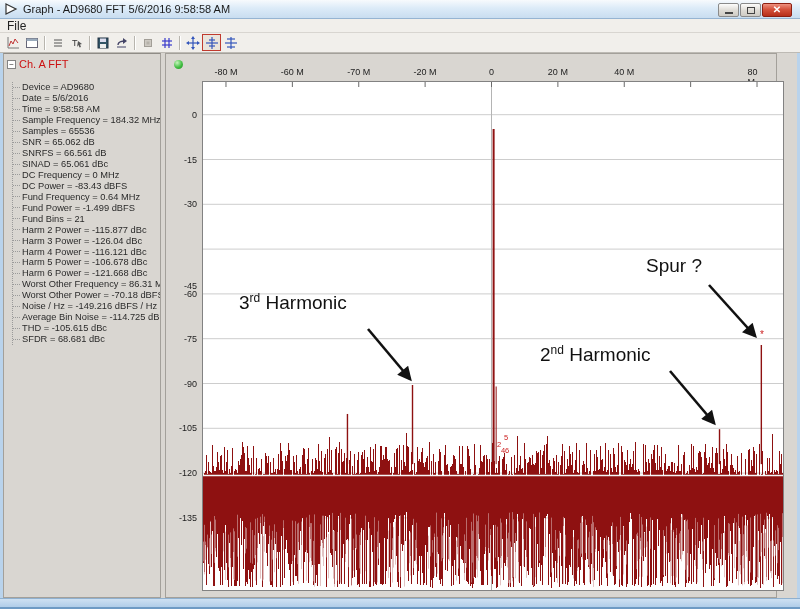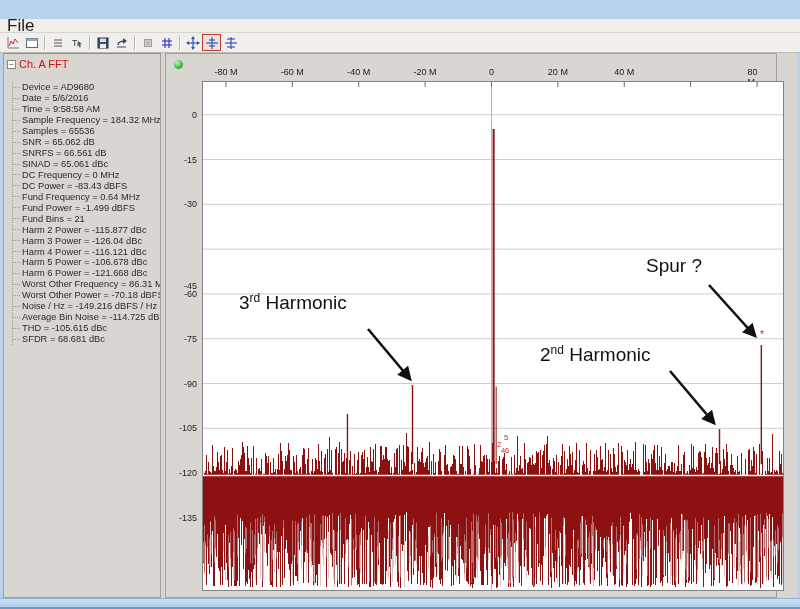--- a/index.html
+++ b/index.html
@@ -17,21 +17,21 @@
     background:linear-gradient(#fdfdfc,#dddad4 55%,#cfccc5); display:flex; align-items:center; justify-content:center; }
   .wbtn.min { width:21px; } .wbtn.max { width:21px; } 
   .wbtn.close { width:30px; background:linear-gradient(#ee9180,#d4523c 45%,#b72f1a); border-color:#8c1f12; }
   .glyph-min { width:8px; height:2px; background:#444; margin-top:6px; }
   .glyph-max { width:8px; height:7px; border:1.5px solid #444; background:transparent; }
   .glyph-close { color:#fff; font-size:10px; font-weight:bold; line-height:10px; }
 
   
   .menubar { position:absolute; left:0; top:19px; width:100%; height:14px; background:#f1efeb;
     border-bottom:1px solid #d8d5d0; display:flex; align-items:center; }
-  .menu-item { font-size:17px; color:#222; padding:12px 7px; }
+  .menu-item { font-size:12px; color:#222; padding:12px 7px; }
   .toolbar { position:absolute; left:0; top:33px; width:100%; height:20px; background:#f1efeb;
     border-bottom:1px solid #bdbab4; display:flex; align-items:center; padding-left:3px; }
   .tbtn { width:19px; height:17px; display:flex; align-items:center; justify-content:center; border:1px solid transparent; }
   .tbtn.selected { border:1px solid #c03a2e; background:#e9e4dc; }
   .tsep { width:1px; height:14px; background:#b8b5ae; margin:0 3px; box-shadow:1px 0 0 #fff; }
   .tbtn svg { display:block; }
 
   
   .content { position:absolute; left:3px; top:53px; width:794px; height:545px; background:#d9d6d1; }
   .tree-panel { position:absolute; left:0; top:0; width:158px; height:545px; background:#d9d6d1;
@@ -63,20 +63,37 @@
     background:linear-gradient(#cde0f2,#a8c8e6); border-top:1px solid #8fb0cf; }
   .bottom-frame::after { content:""; position:absolute; left:0; bottom:0; width:100%; height:2px; background:#6d9ac4; }
   .watermark { position:absolute; right:6px; bottom:3px; font-size:17px; color:rgba(142,190,112,0.92);
     letter-spacing:0.5px; z-index:10; }
 </style>
 </head>
 <body>
 
 <div class="window">
 
+  <div class="titlebar">
+    <svg class="app-icon" viewBox="0 0 14 12">
+      <path d="M1 1 L11 6 L1 11 Z" fill="#fff" stroke="#333" stroke-width="1.2"></path>
+    </svg>
+    <span class="title-text">Graph - AD9680 FFT 5/6/2016 9:58:58 AM</span>
+    <div class="winbtns">
+      <div class="wbtn min">
+          <div class="glyph-min"></div>
+        </div>
+      <div class="wbtn max">
+          <div class="glyph-max"></div>
+        </div>
+      <div class="wbtn close">
+          <span class="glyph-close">✕</span>
+        </div>
+    </div>
+  </div>
 
   <div class="menubar">
     <span class="menu-item">File</span>
   </div>
 
   <div class="toolbar">
     <div class="tbtn">
       <svg width="14" height="14">
           <path d="M2 1v11h11" stroke="#777" fill="none"></path>
           <polyline points="3,10 5,5 7,8 9,3 12,7" stroke="#c03333" fill="none"></polyline>
@@ -279,21 +296,21 @@
           </div>
         </div>
     </div>
     <div class="splitter"></div>
 
     <div class="graph-panel">
       <div class="led"></div>
       <div class="xlabels">
           <span style="left: 59.98px;">-80 M</span>
           <span style="left: 126.36px;">-60 M</span>
-          <span style="left: 192.74px;">-40 M</span>
+          <span style="left: 192.74px;">-70 M</span>
           <span style="left: 259.12px;">-20 M</span>
           <span style="left: 325.5px;">0</span>
           <span style="left: 391.88px;">20 M</span>
           <span style="left: 458.26px;">40 M</span>
           <span style="left: 524.64px; margin-top: 20px;">60 M</span>
           <span style="left: 591.02px;">80 M</span>
         </div>
       <div class="ylabels">
           <span style="top: 55.7px;">0</span>
           <span style="top: 100.501px;">-15</span>

